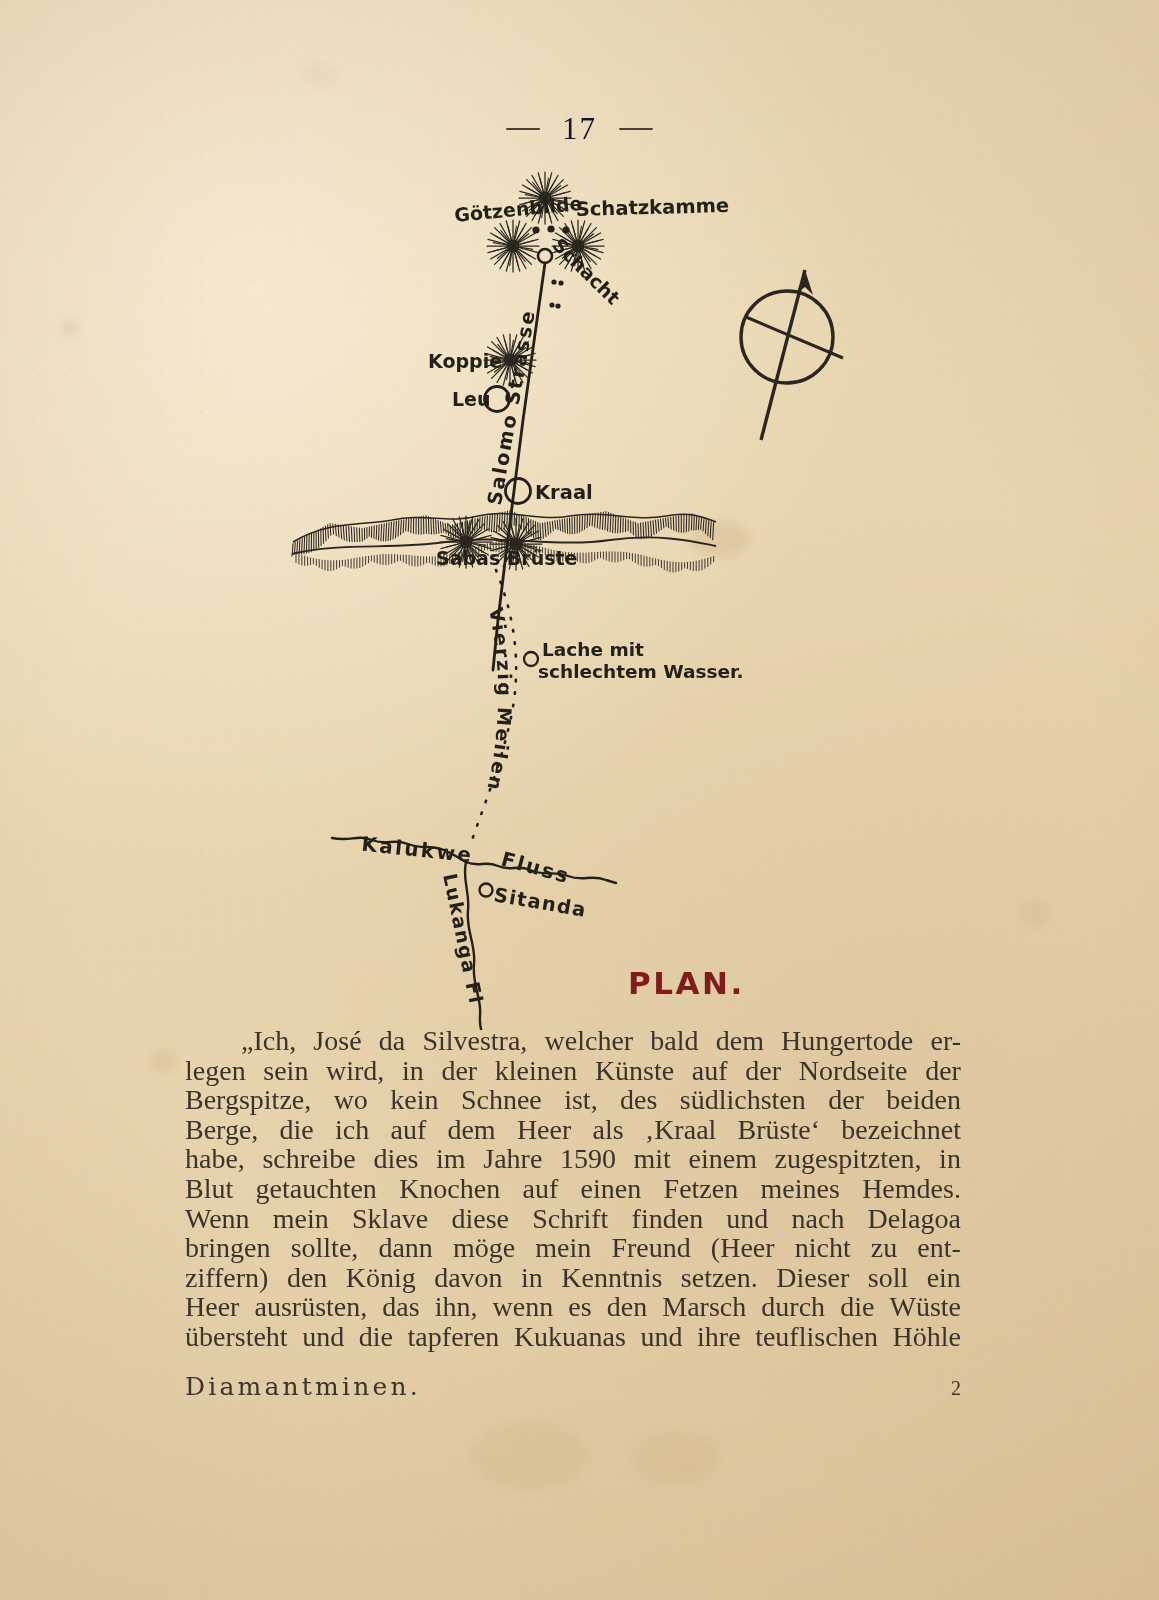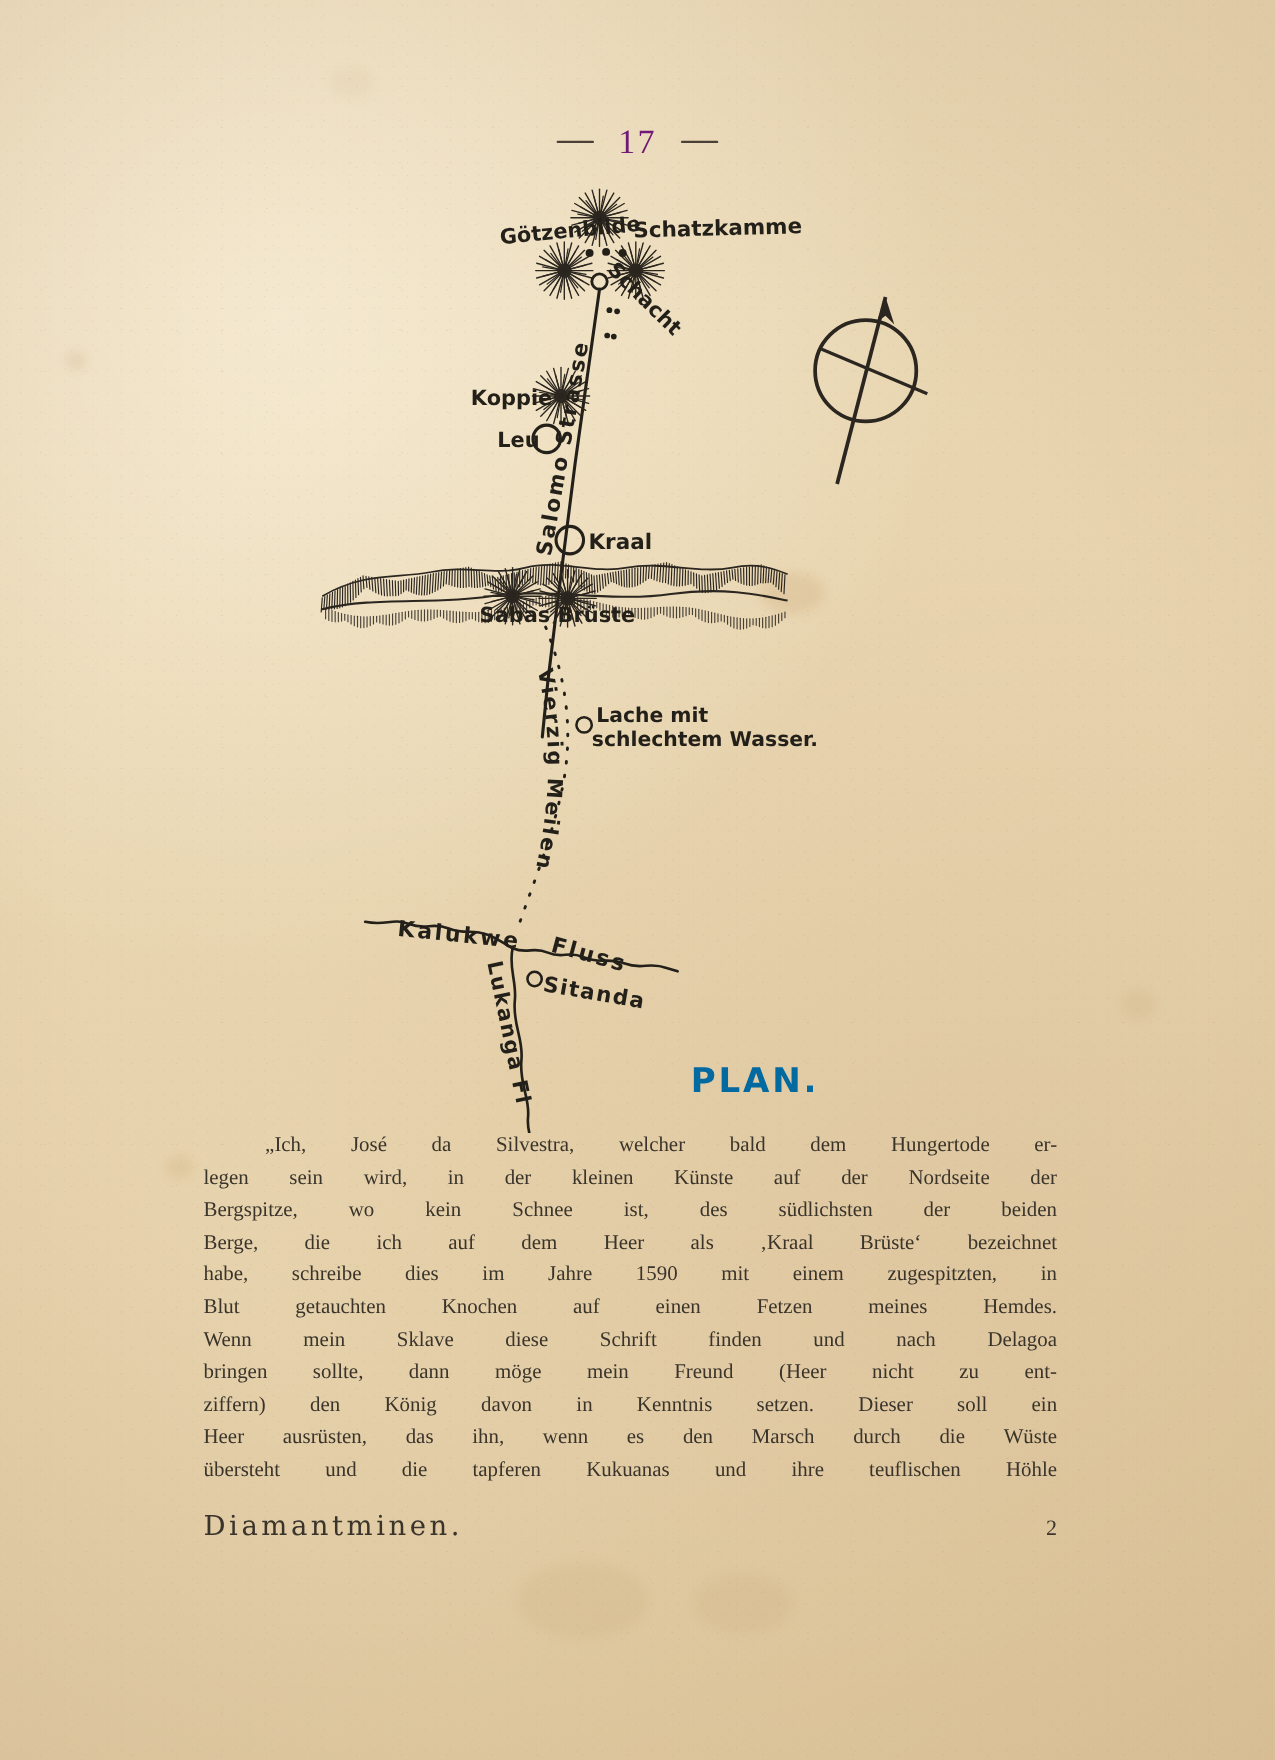--- a/index.html
+++ b/index.html
@@ -28,40 +28,40 @@
     background-size:13px 11px, 23px 19px, 41px 37px;
     background-position:0 0, 7px 5px, 17px 23px;
   }
   #blotches{position:absolute;inset:0;opacity:.5;}
   .blotch{position:absolute;border-radius:50%;filter:blur(5px);}
 
   
   #page-header{
     position:absolute;top:108px;left:0;width:100%;
     text-align:center;
-    font-size:31px;letter-spacing:2px;color:#701a75;
+    font-size:31px;letter-spacing:2px;color:#0f172a;
   }
   #page-header .dash{display:inline-block;width:34px;height:2.5px;background:#4a4036;vertical-align:middle;margin:0 22px;border-radius:1px;}
   #page-header .num{display:inline-block;vertical-align:middle;font-family:"Liberation Serif",serif;}
 
   
   #map{position:absolute;left:0;top:150px;width:1159px;height:880px;}
   #map svg{display:block;}
 
   
   #plan-title{
     position:absolute;left:628px;top:965px;
     font-family:"DejaVu Sans", sans-serif;
-    font-weight:bold;font-size:31px;letter-spacing:2.5px;color:#0369a1;
+    font-weight:bold;font-size:31px;letter-spacing:2.5px;color:#7f1d1d;
   }
 
   
   #body-text{
     position:absolute;left:185px;top:1026px;width:776px;
-    font-size:19px;line-height:29.6px;color:#3a342b;
+    font-size:28px;line-height:29.6px;color:#3a342b;
   }
   #body-text .ln{
     display:flex;justify-content:space-between;
     white-space:nowrap;
     height:29.6px;
   }
   #body-text .ln.first{padding-left:56px;}
   #body-text .ln > span{display:inline-block;}
 
   

